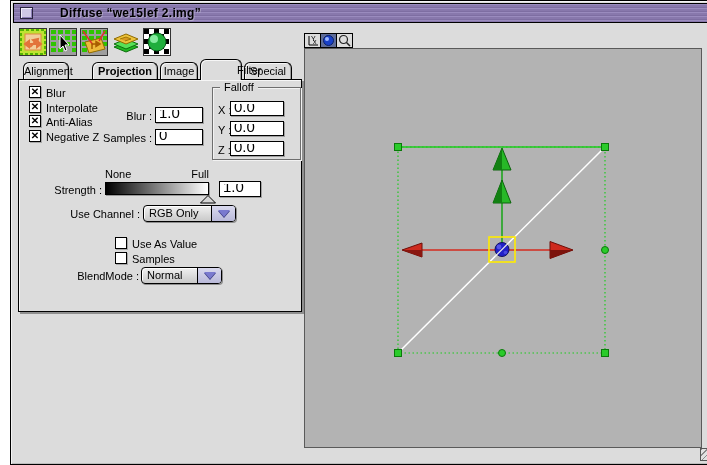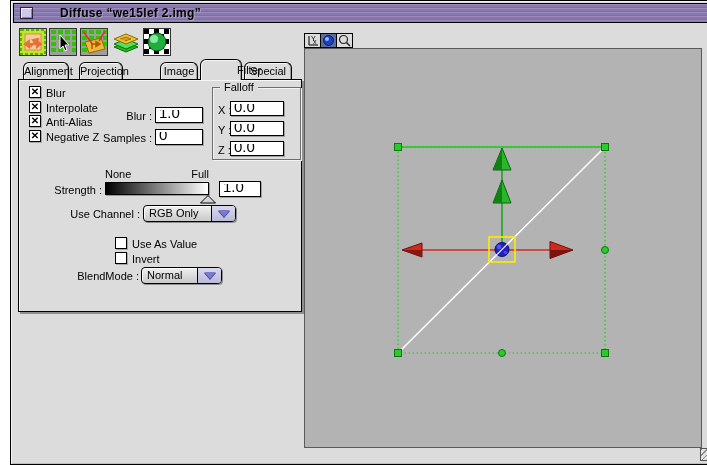--- a/index.html
+++ b/index.html
@@ -224,21 +224,21 @@
         <rect x="0" y="20" width="5" height="5"></rect>
           <rect x="10" y="20" width="5" height="5"></rect>
           <rect x="20" y="20" width="5" height="5"></rect>
       </g>
       <circle cx="13" cy="13" r="9" fill="#1FAE3C" stroke="#0A5A1C"></circle>
       <circle cx="10" cy="10" r="4" fill="#8FF2A8" opacity="0.9"></circle>
     </svg>
   </button>
 
   <div class="tab" style="left:12px;width:46px;">Alignment</div>
-  <div class="tab" style="left:68px;width:44px;">Projection</div>
+  <div class="tab" style="left:81px;width:66px;font-weight:bold;">Projection</div>
   <div class="tab" style="left:149px;width:38px;">Image</div>
   <div class="tab active" style="left:189px;width:42px;">Filter</div>
   <div class="tab" style="left:233px;width:48px;">Special</div>
 
   <div class="panel">
 
     <div class="checkbox" style="left:10px;top:6px;">✕</div>
     <div class="lbl" style="left:27px;top:7px;">Blur</div>
     <div class="checkbox" style="left:10px;top:21px;">✕</div>
     <div class="lbl" style="left:27px;top:22px;">Interpolate</div>
@@ -287,21 +287,21 @@
     <div class="dropdown" style="left:124px;top:125px;width:93px;height:17px;">
       <span class="dd-text">RGB Only</span>
       <span class="dd-arrow-box">
           <span class="dd-arrow"></span>
         </span>
     </div>
 
     <div class="checkbox" style="left:96px;top:157px;"></div>
     <div class="lbl" style="left:113px;top:158px;">Use As Value</div>
     <div class="checkbox" style="left:96px;top:172px;"></div>
-    <div class="lbl" style="left:113px;top:173px;">Invert</div>
+    <div class="lbl" style="left:113px;top:173px;">Samples</div>
 
     <div class="lbl r" style="left:40px;top:190px;width:80px;">BlendMode :</div>
     <div class="dropdown" style="left:122px;top:187px;width:81px;height:17px;">
       <span class="dd-text">Normal</span>
       <span class="dd-arrow-box">
           <span class="dd-arrow"></span>
         </span>
     </div>
   </div>
 

